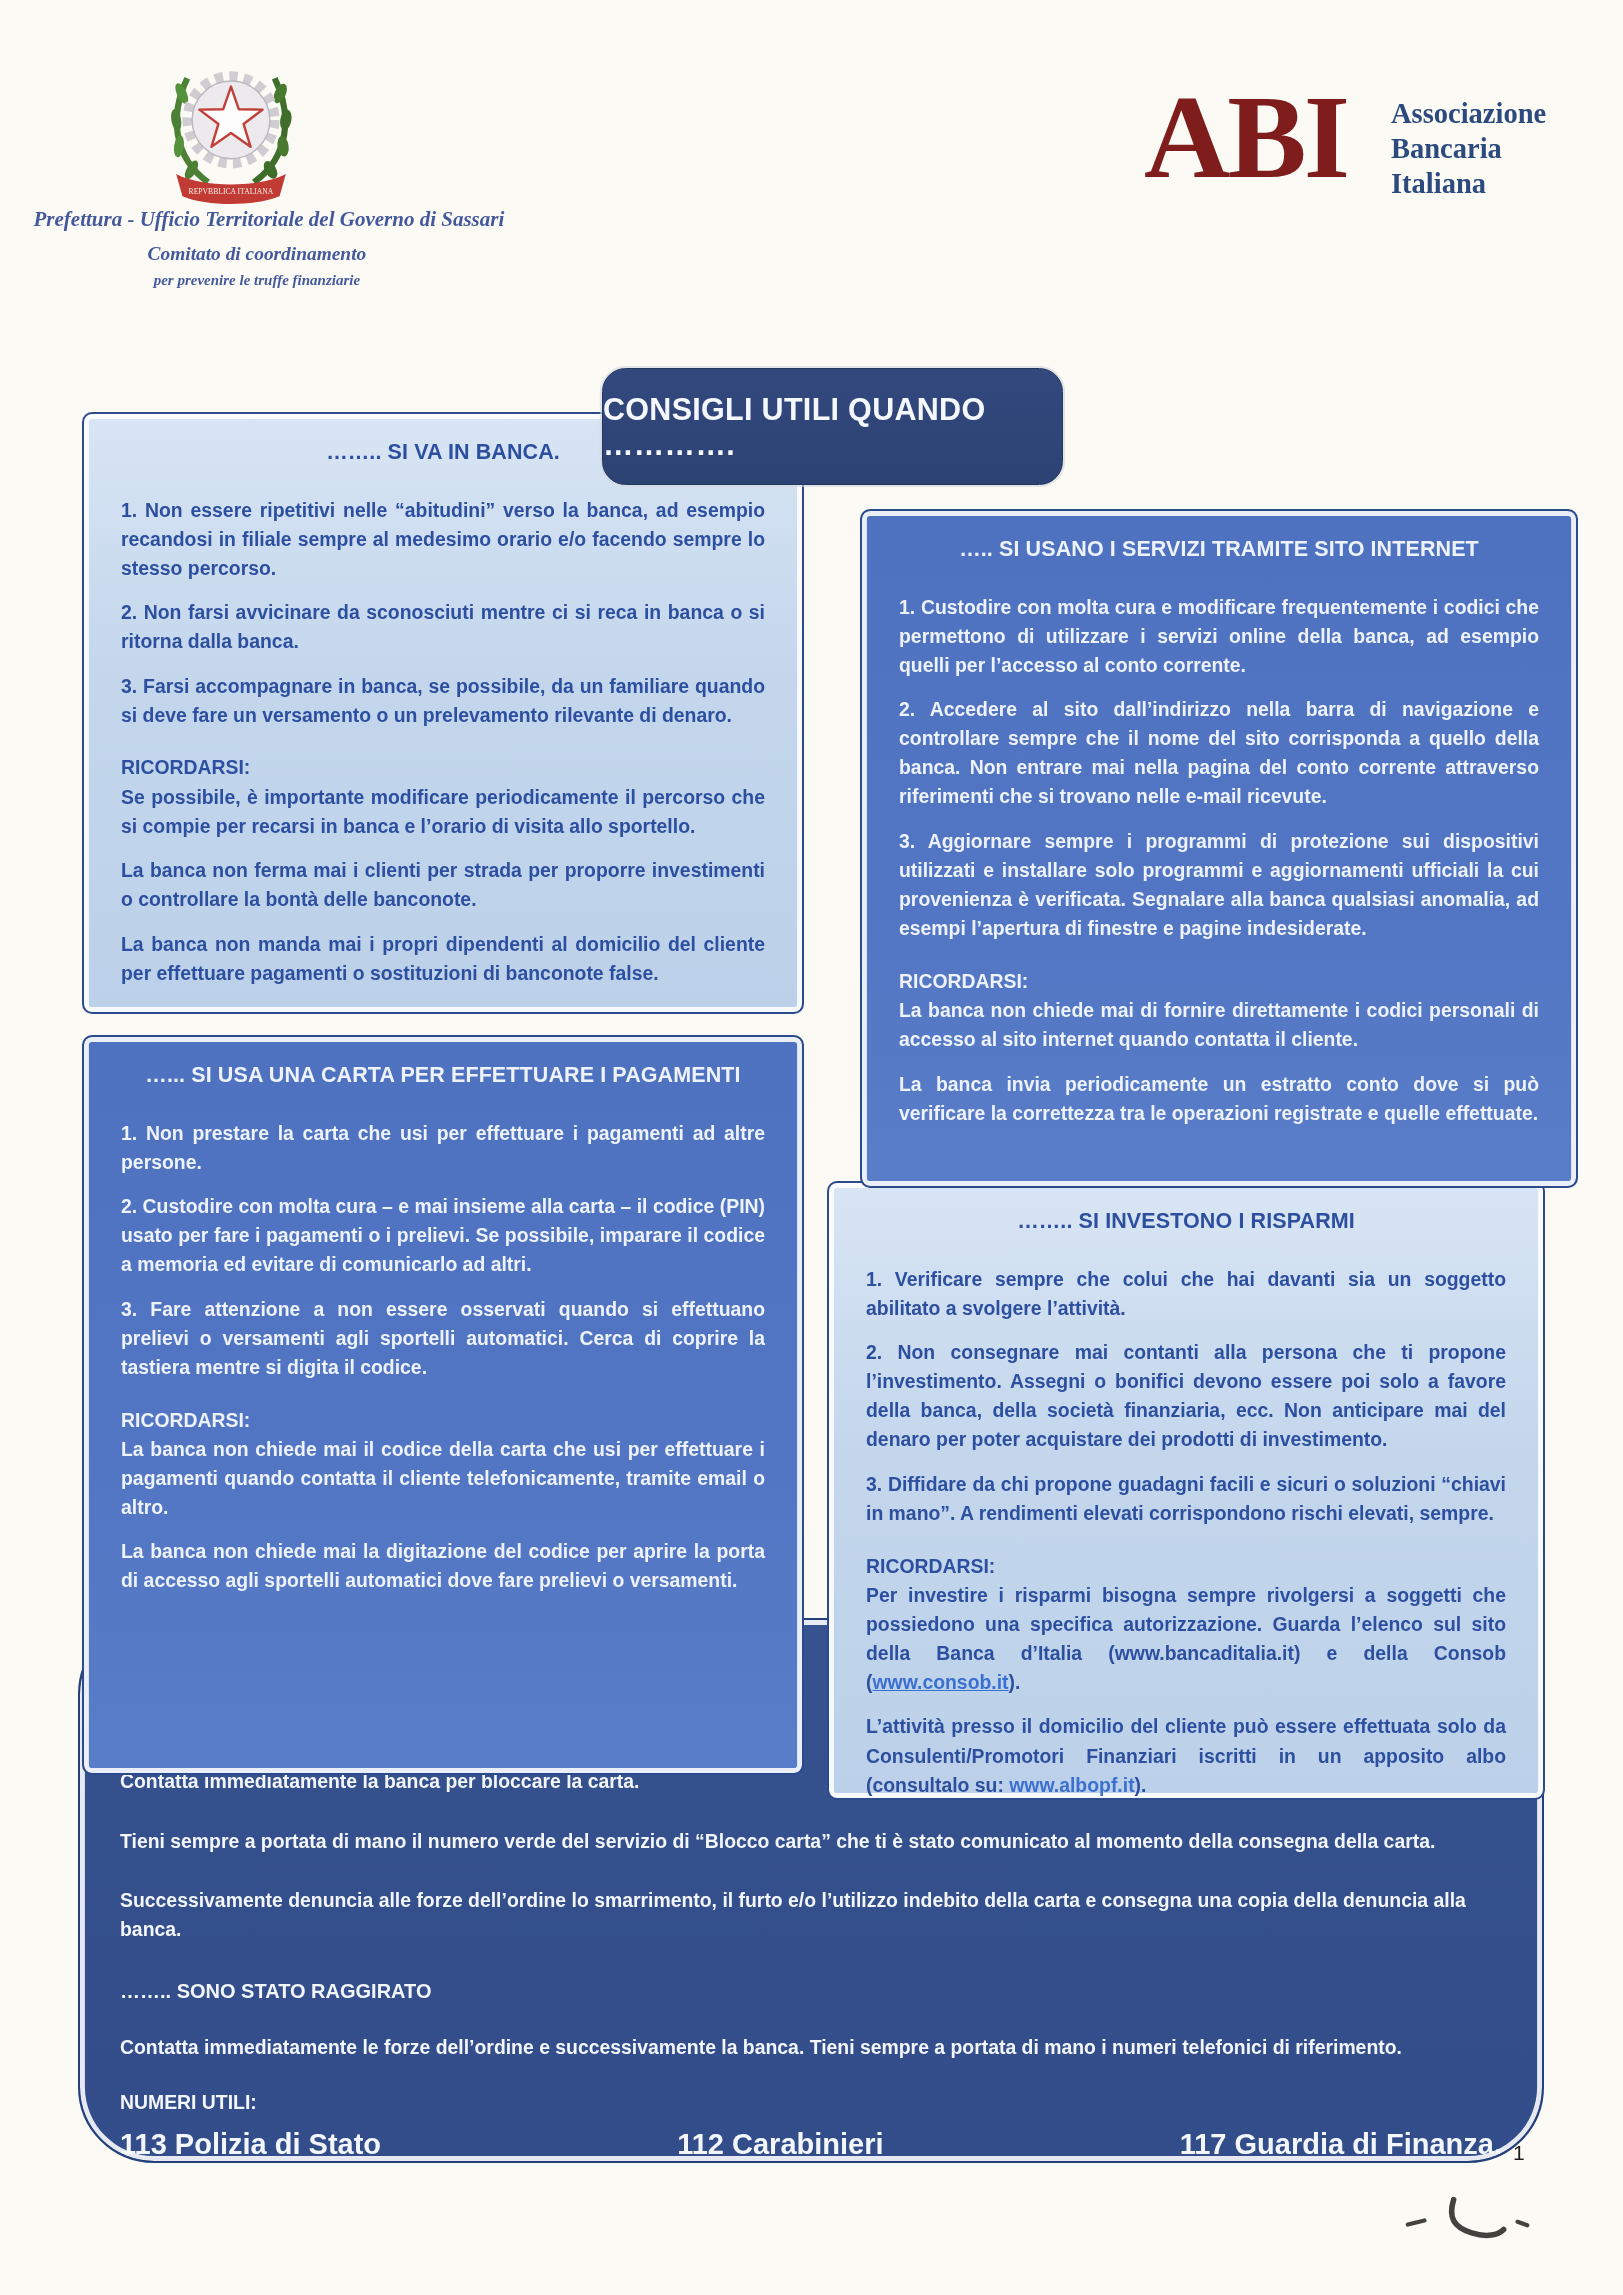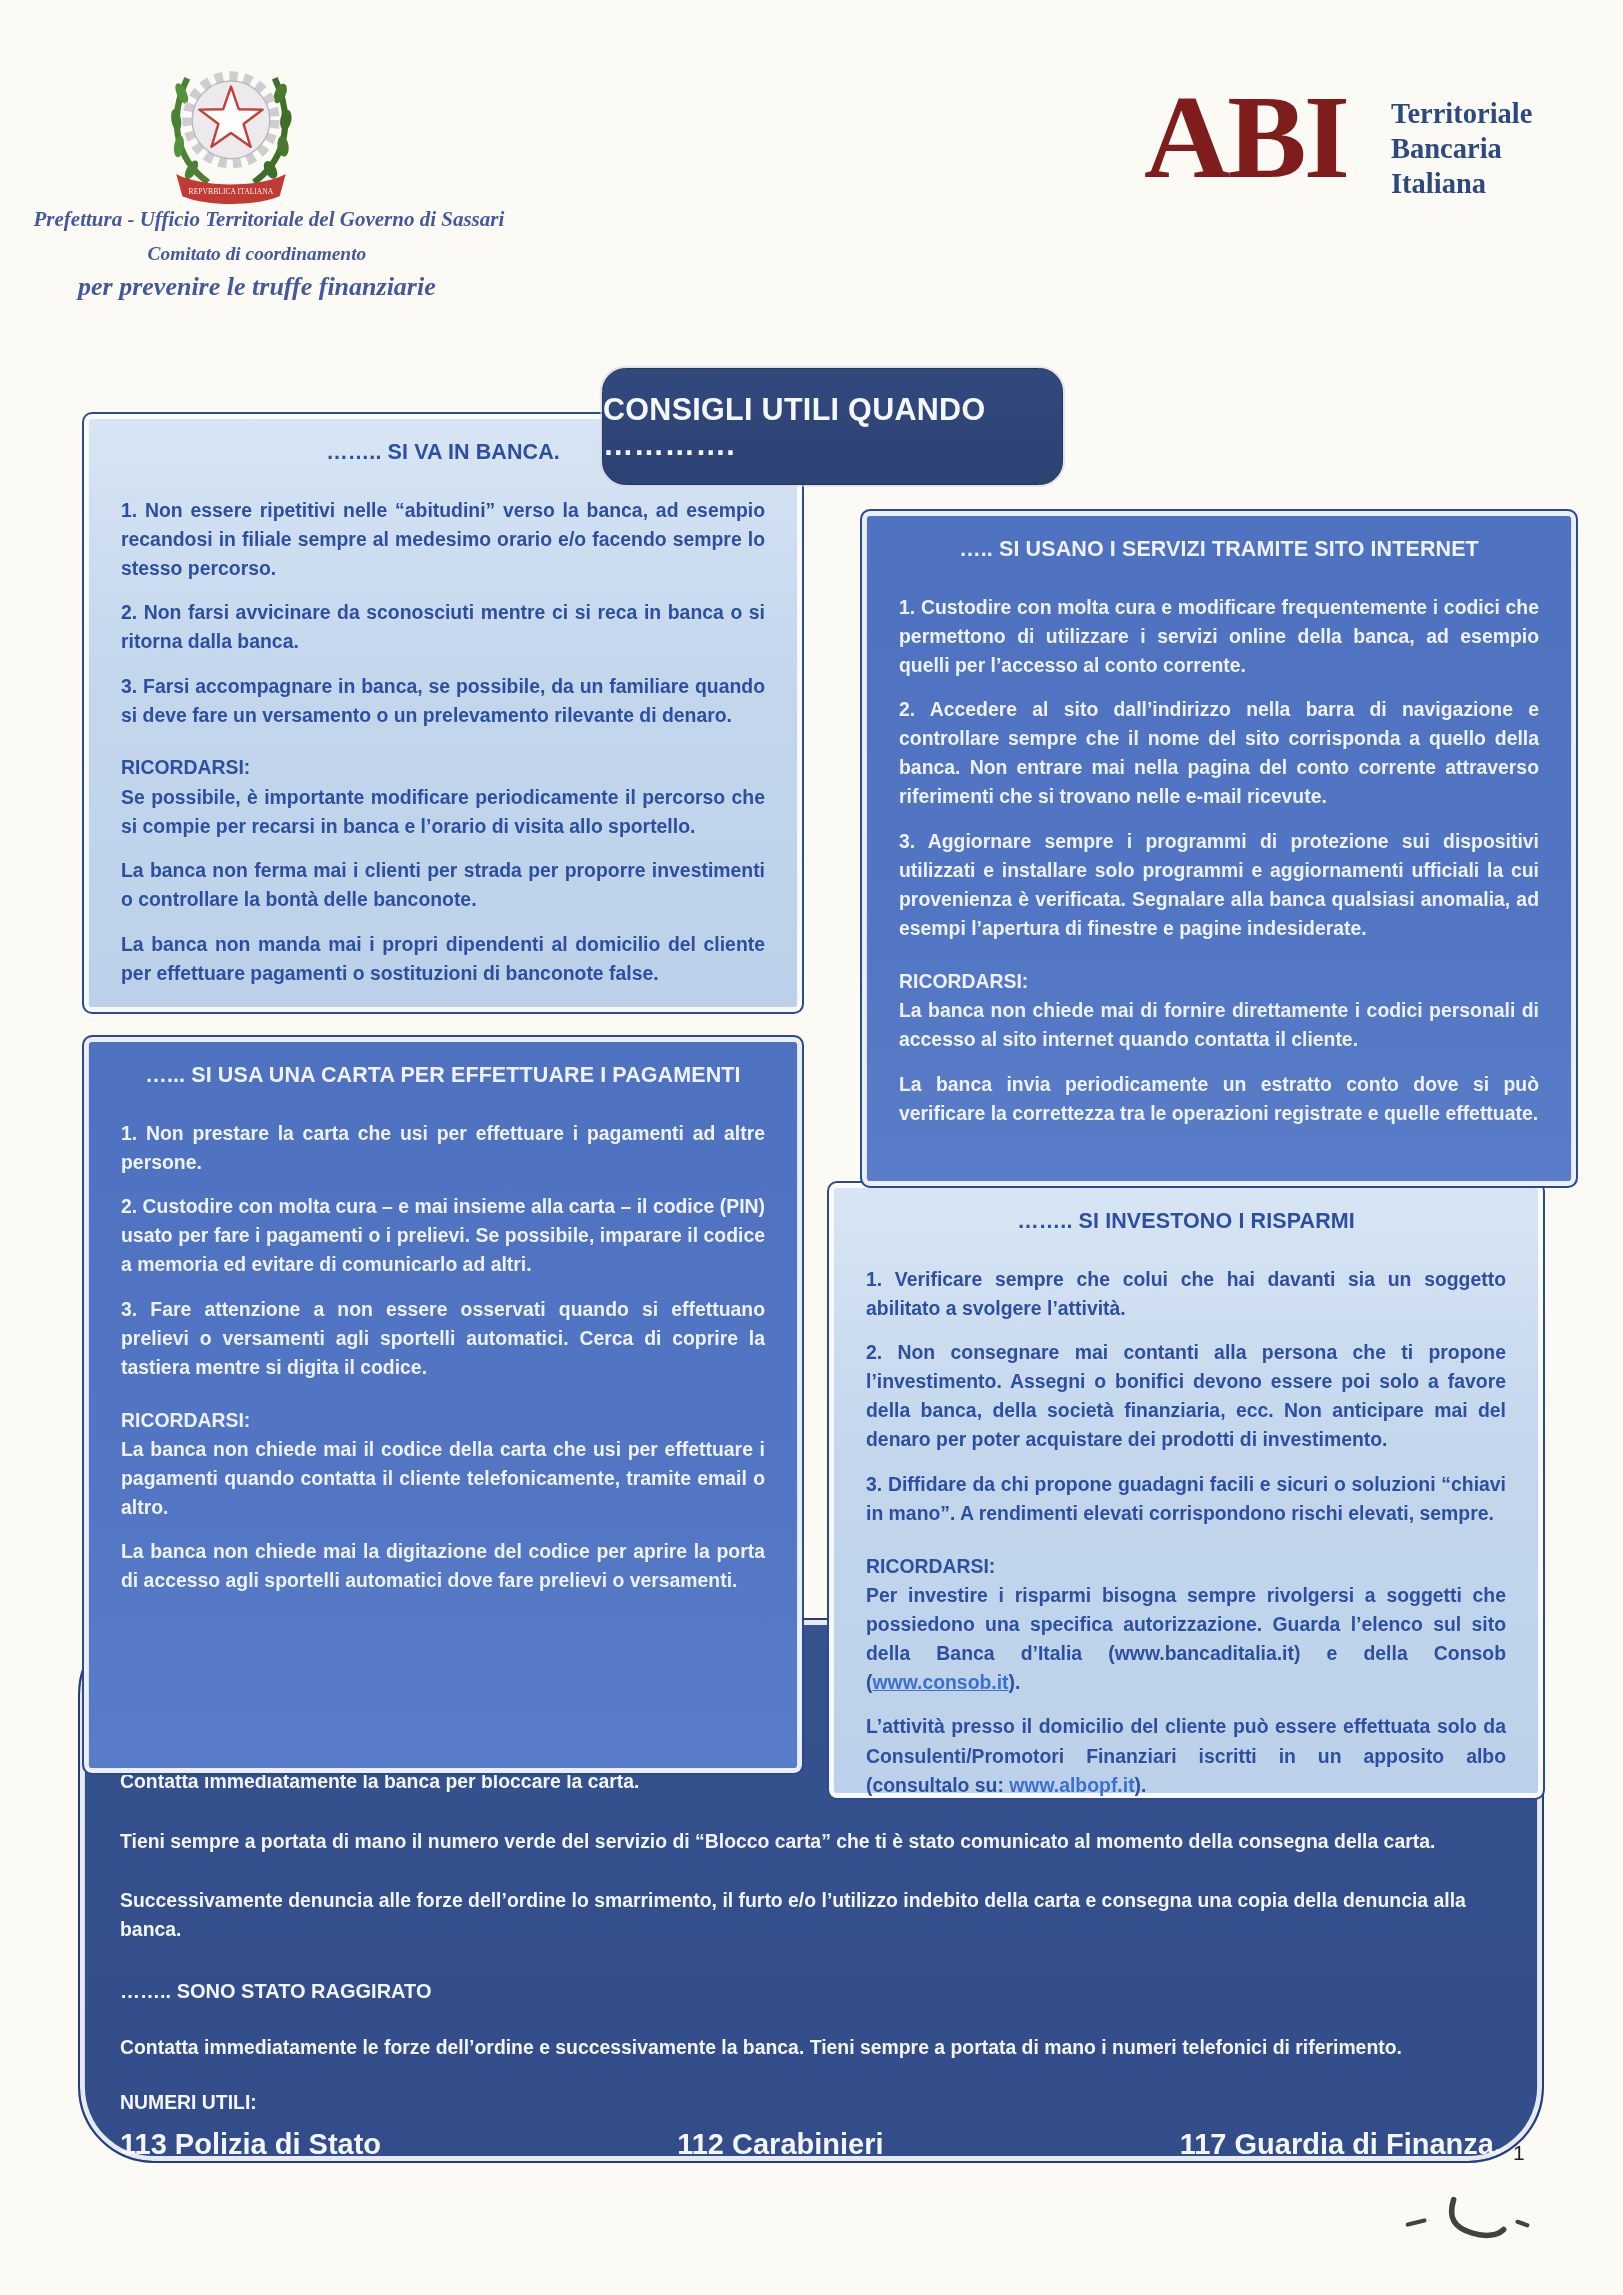--- a/index.html
+++ b/index.html
@@ -68,25 +68,25 @@
 
       <polygon points="105,70 116.2,102.6 150.6,103.2 123.1,123.9 133.2,156.8 105,137 76.8,156.8 86.9,123.9 59.4,103.2 93.8,102.6" fill="#fdfdfd" stroke="#c2403a" stroke-width="3.5" stroke-linejoin="round"></polygon>
 
       <path d="M26,196 C62,216 148,216 184,196 L175,228 C140,243 70,243 35,228 Z" fill="#c23a34"></path>
       <text x="105" y="225" text-anchor="middle" font-size="11" fill="#f7efe8" font-family="Liberation Serif, serif">REPVBBLICA ITALIANA</text>
     </svg>
   </div>
 
   <div class="pref-line" style="left:10.4px;top:207px;width:517px;font-size:21px;">Prefettura - Ufficio Territoriale del Governo di Sassari</div>
   <div class="pref-line" style="left:10.4px;top:243px;width:493px;font-size:19.4px;">Comitato di coordinamento</div>
-  <div class="pref-line" style="left:10.4px;top:272px;width:493px;font-size:26px;">per prevenire le truffe finanziarie</div>
+  <div class="pref-line" style="left:10.4px;top:272px;width:493px;font-size:15px;">per prevenire le truffe finanziarie</div>
 
   <div class="abi-acronym" style="left:1144px;top:78px;">ABI</div>
   <div class="abi-names" style="left:1391px;top:97px;">
-    <div>Territoriale</div>
+    <div>Associazione</div>
     <div>Bancaria</div>
     <div>Italiana</div>
   </div>
 
   <div class="banner" style="left:602px;top:368px;width:459px;height:115px;z-index:60;">CONSIGLI UTILI QUANDO ………….</div>
 
   <section class="box light" style="left:82px;top:412px;width:722px;height:602px;z-index:40;">
     <h2 class="bx-head">…….. SI VA IN BANCA.</h2>
     <p class="bx-p gap-head">1. Non essere ripetitivi nelle “abitudini” verso la banca, ad esempio recandosi in filiale sempre al medesimo orario e/o facendo sempre lo stesso percorso.</p>
     <p class="bx-p gap">2. Non farsi avvicinare da sconosciuti mentre ci si reca in banca o si ritorna dalla banca.</p>

